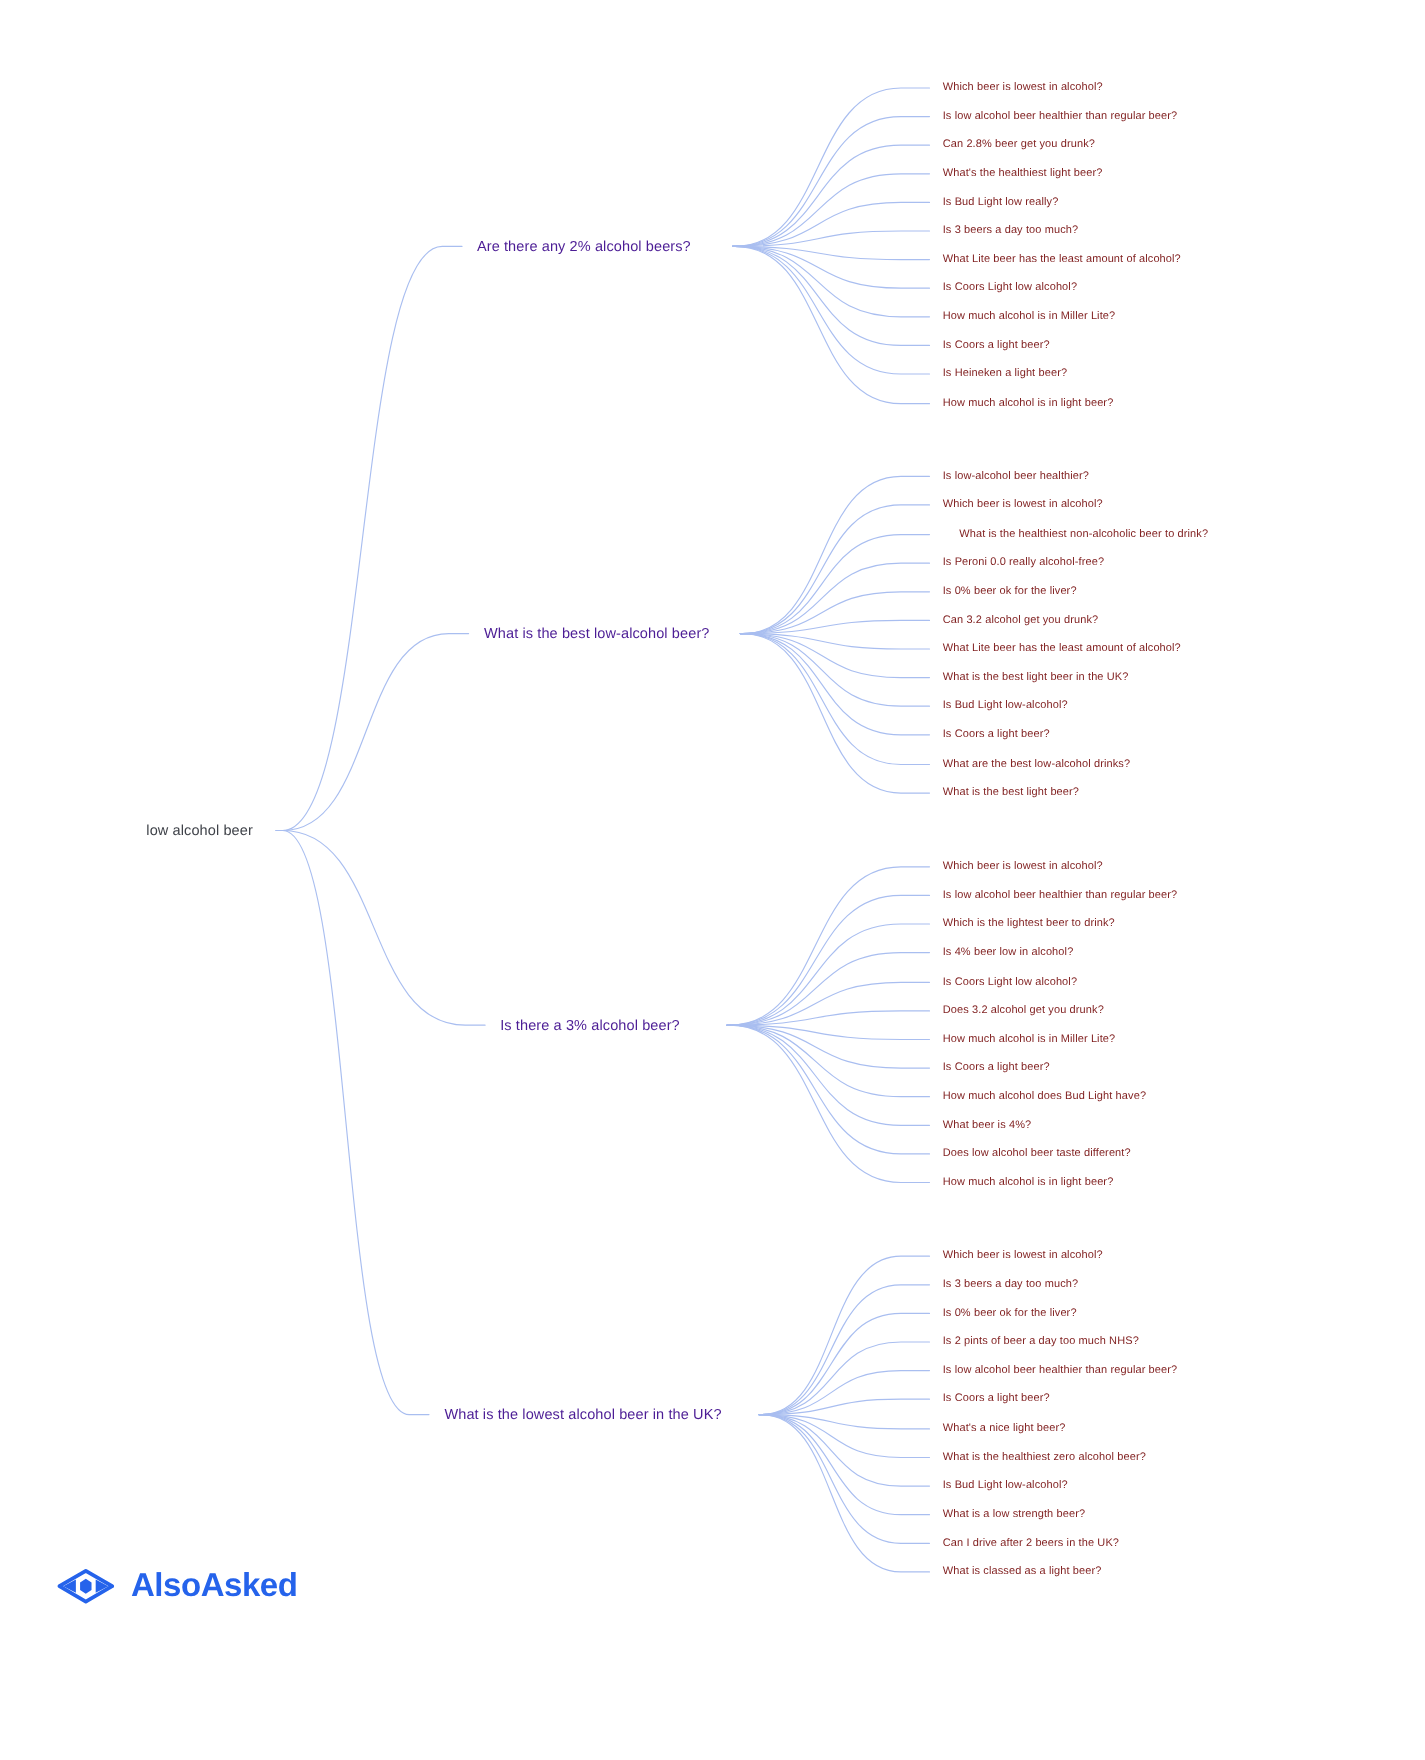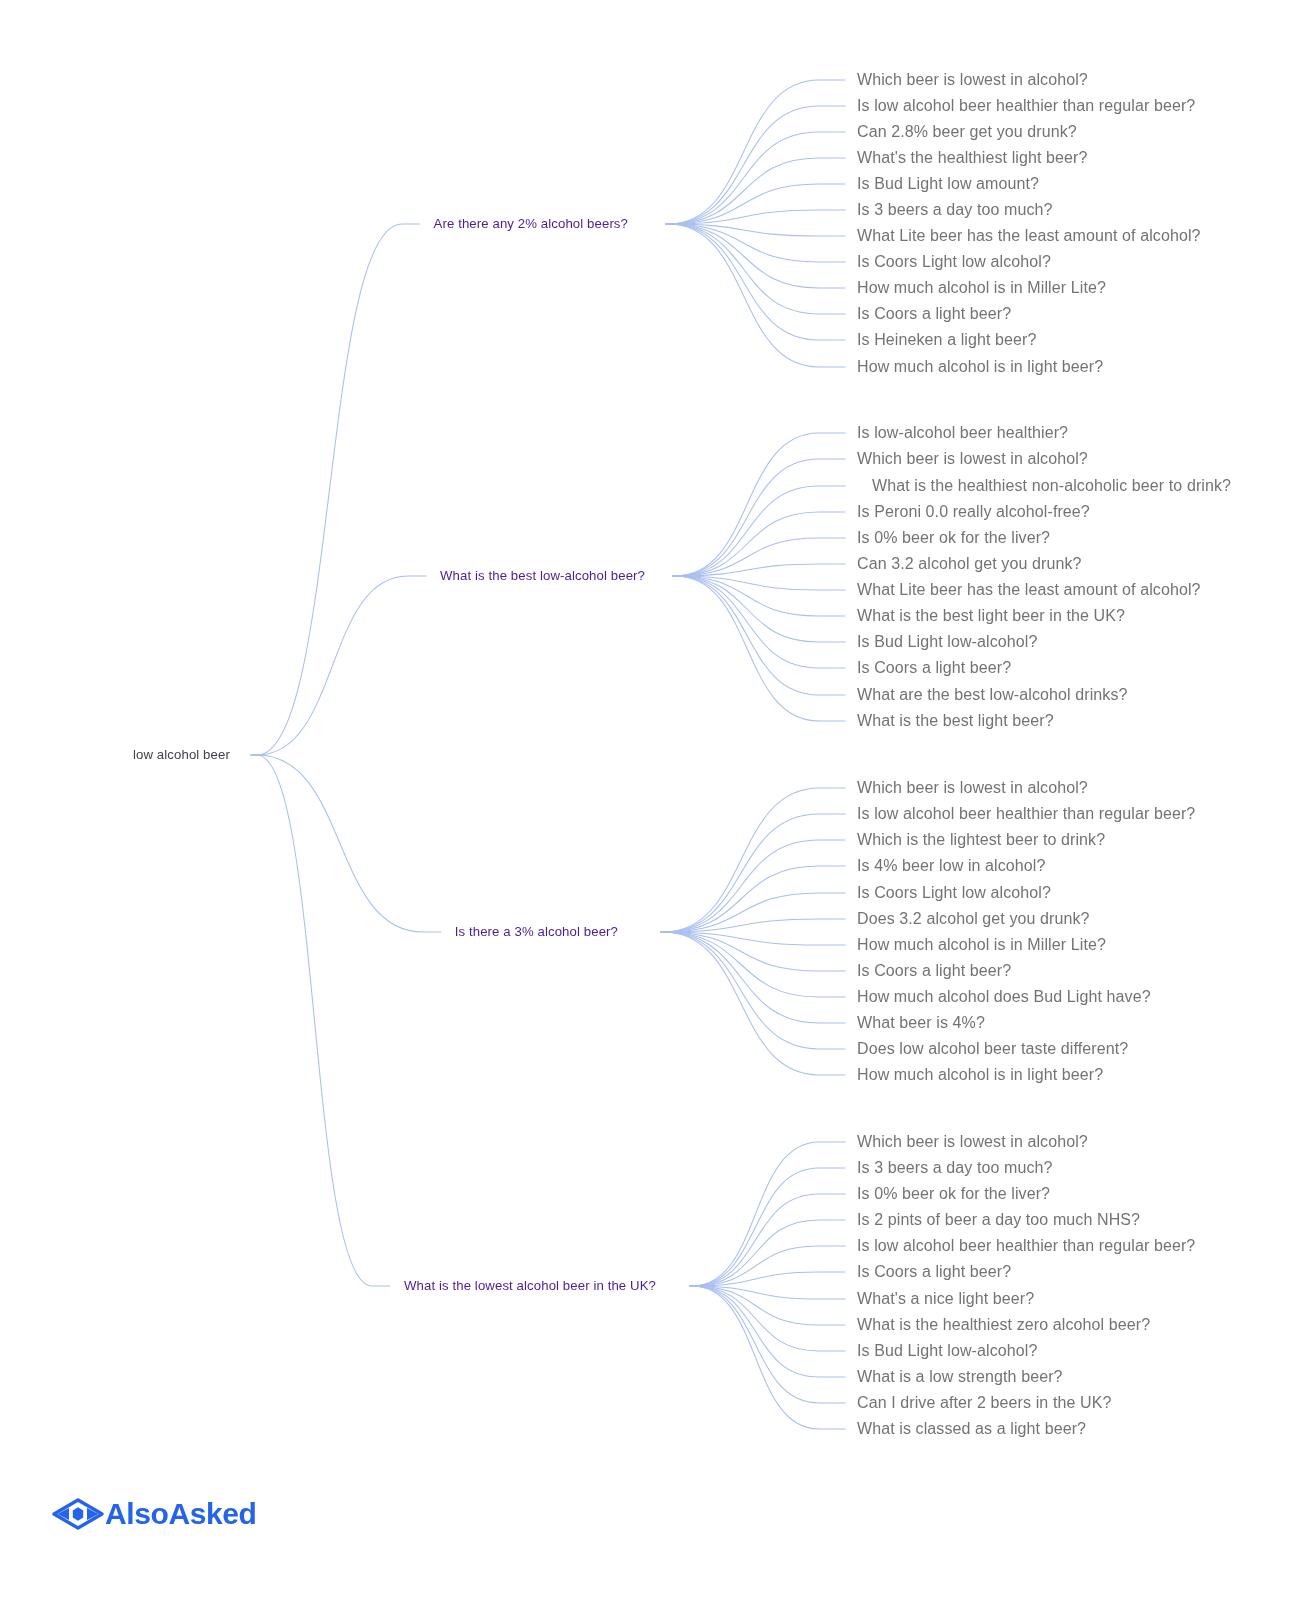--- a/index.html
+++ b/index.html
@@ -48,32 +48,32 @@
     color: #3f4249;
   }
 
   .node-branch {
     font-size: 13.2px;
     color: #4c1d95;
     text-align: right;
   }
 
   .node-leaf {
-    font-size: 16px;
-    color: #737373;
+    font-size: 10px;
+    color: #7f1d1d;
   }
 
   
   #logo {
     position: absolute;
     left: 52px;
-    top: 1497px;
+    top: 1425px;
     display: flex;
     align-items: center;
-    gap: 1px;
+    gap: 15px;
     justify-content: center;
   }
   #logo .logo-mark {
     display: block;
     width: 52px;
     height: 34px;
   }
   #logo .logo-word {
     font-family: "Liberation Sans", sans-serif;
     font-size: 30px;
@@ -145,21 +145,21 @@
       </g>
   </svg>
 
   <div id="labels">
       <div class="node-label node-root" style="left: 133px; top: 755px;">low alcohol beer</div>
       <div class="node-label node-branch" style="right: 667px; top: 224px;">Are there any 2% alcohol beers?</div>
       <div class="node-label node-leaf" style="left: 857px; top: 80px;">Which beer is lowest in alcohol?</div>
       <div class="node-label node-leaf" style="left: 857px; top: 106px;">Is low alcohol beer healthier than regular beer?</div>
       <div class="node-label node-leaf" style="left: 857px; top: 132px;">Can 2.8% beer get you drunk?</div>
       <div class="node-label node-leaf" style="left: 857px; top: 158px;">What's the healthiest light beer?</div>
-      <div class="node-label node-leaf" style="left: 857px; top: 184px;">Is Bud Light low amount?</div>
+      <div class="node-label node-leaf" style="left: 857px; top: 184px;">Is Bud Light low really?</div>
       <div class="node-label node-leaf" style="left: 857px; top: 210px;">Is 3 beers a day too much?</div>
       <div class="node-label node-leaf" style="left: 857px; top: 236px;">What Lite beer has the least amount of alcohol?</div>
       <div class="node-label node-leaf" style="left: 857px; top: 262px;">Is Coors Light low alcohol?</div>
       <div class="node-label node-leaf" style="left: 857px; top: 288px;">How much alcohol is in Miller Lite?</div>
       <div class="node-label node-leaf" style="left: 857px; top: 314px;">Is Coors a light beer?</div>
       <div class="node-label node-leaf" style="left: 857px; top: 340px;">Is Heineken a light beer?</div>
       <div class="node-label node-leaf" style="left: 857px; top: 367px;">How much alcohol is in light beer?</div>
       <div class="node-label node-branch" style="right: 650px; top: 576px;">What is the best low-alcohol beer?</div>
       <div class="node-label node-leaf" style="left: 857px; top: 433px;">Is low-alcohol beer healthier?</div>
       <div class="node-label node-leaf" style="left: 857px; top: 459px;">Which beer is lowest in alcohol?</div>

